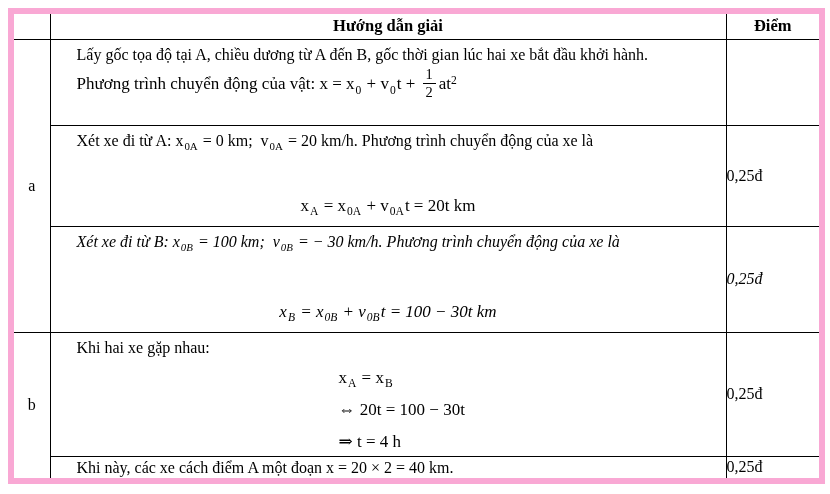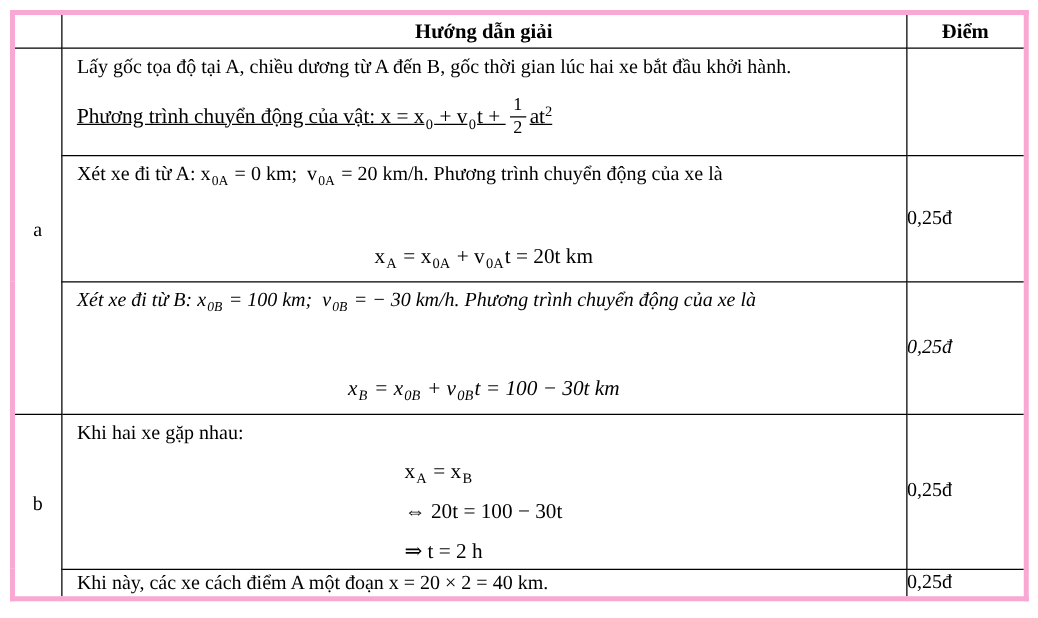--- a/index.html
+++ b/index.html
@@ -11,21 +11,21 @@
     font-size: 16px;
     position: relative;
     overflow: hidden;
   }
   .sheet { position: absolute; inset: 0; }
 
   table.grid {
     position: absolute; left: 8px; top: 8px;
     border-collapse: collapse;
     table-layout: fixed;
-    border: 4px solid #f9a8d4;
+    border: 6px solid #f9a8d4;
   }
   col.c1 { width: 39px; }
   col.c2 { width: 676px; }
   col.c3 { width: 96px; }
 
   td {
     border: 1px solid #000;
     padding: 0;
     vertical-align: top;
     box-sizing: border-box;
@@ -47,26 +47,26 @@
   }
   .lbl {
     text-align: center;
     vertical-align: middle;
   }
   .pts {
     vertical-align: middle;
   }
 
   .content {
-    padding: 4px 8px 0 12px;
+    padding: 4px 8px 0 26px;
     line-height: 21px;
     position: relative;
   }
 
-  .line2 { margin-top: 13px; text-decoration: underline; }
+  .line2 { margin-top: 2px; }
 
   .eq { font-size: 17px; }
 
   .eq-bottom {
     position: absolute;
     left: 0; right: 0; bottom: 10px;
     text-align: center;
   }
 
   .b-indent {
@@ -144,21 +144,21 @@
         </td>
         <td class="pts h-a3">0,25đ</td>
       </tr>
 
       <tr>
         <td class="lbl" rowspan="2">b</td>
         <td class="content h-b1">
           <div class="line">Khi hai xe gặp nhau:</div>
           <div class="eq b-indent">x<sub>A</sub> = x<sub>B</sub></div>
           <div class="eq b-indent">⇔ 20t = 100 − 30t</div>
-          <div class="eq b-indent">⇒ t = 2 h</div>
+          <div class="eq b-indent">⇒ t = 4 h</div>
         </td>
         <td class="pts h-b1">0,25đ</td>
       </tr>
 
       <tr>
         <td class="content vmid h-b2">
           <div class="line">Khi này, các xe cách điểm A một đoạn x = 20 × 2 = 40 km.</div>
         </td>
         <td class="pts h-b2">0,25đ</td>
       </tr>

